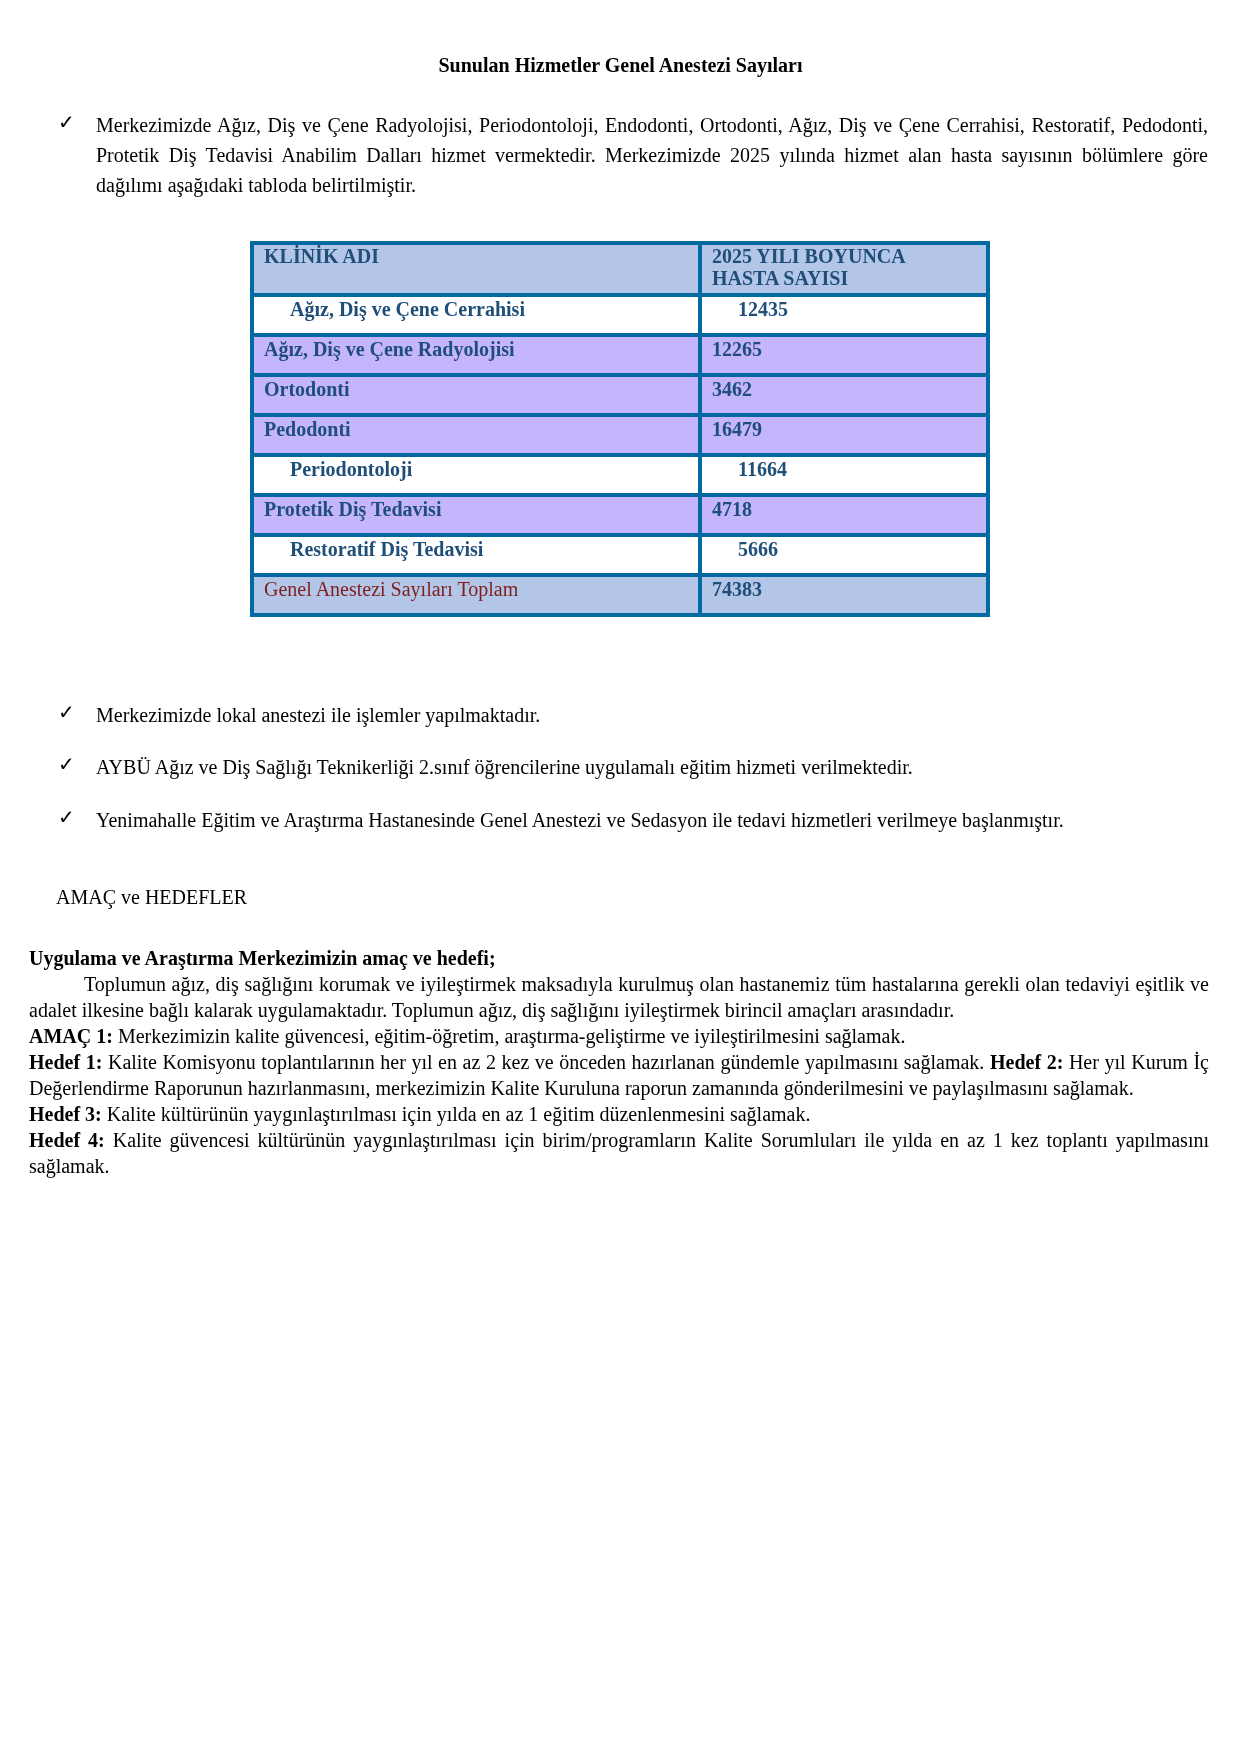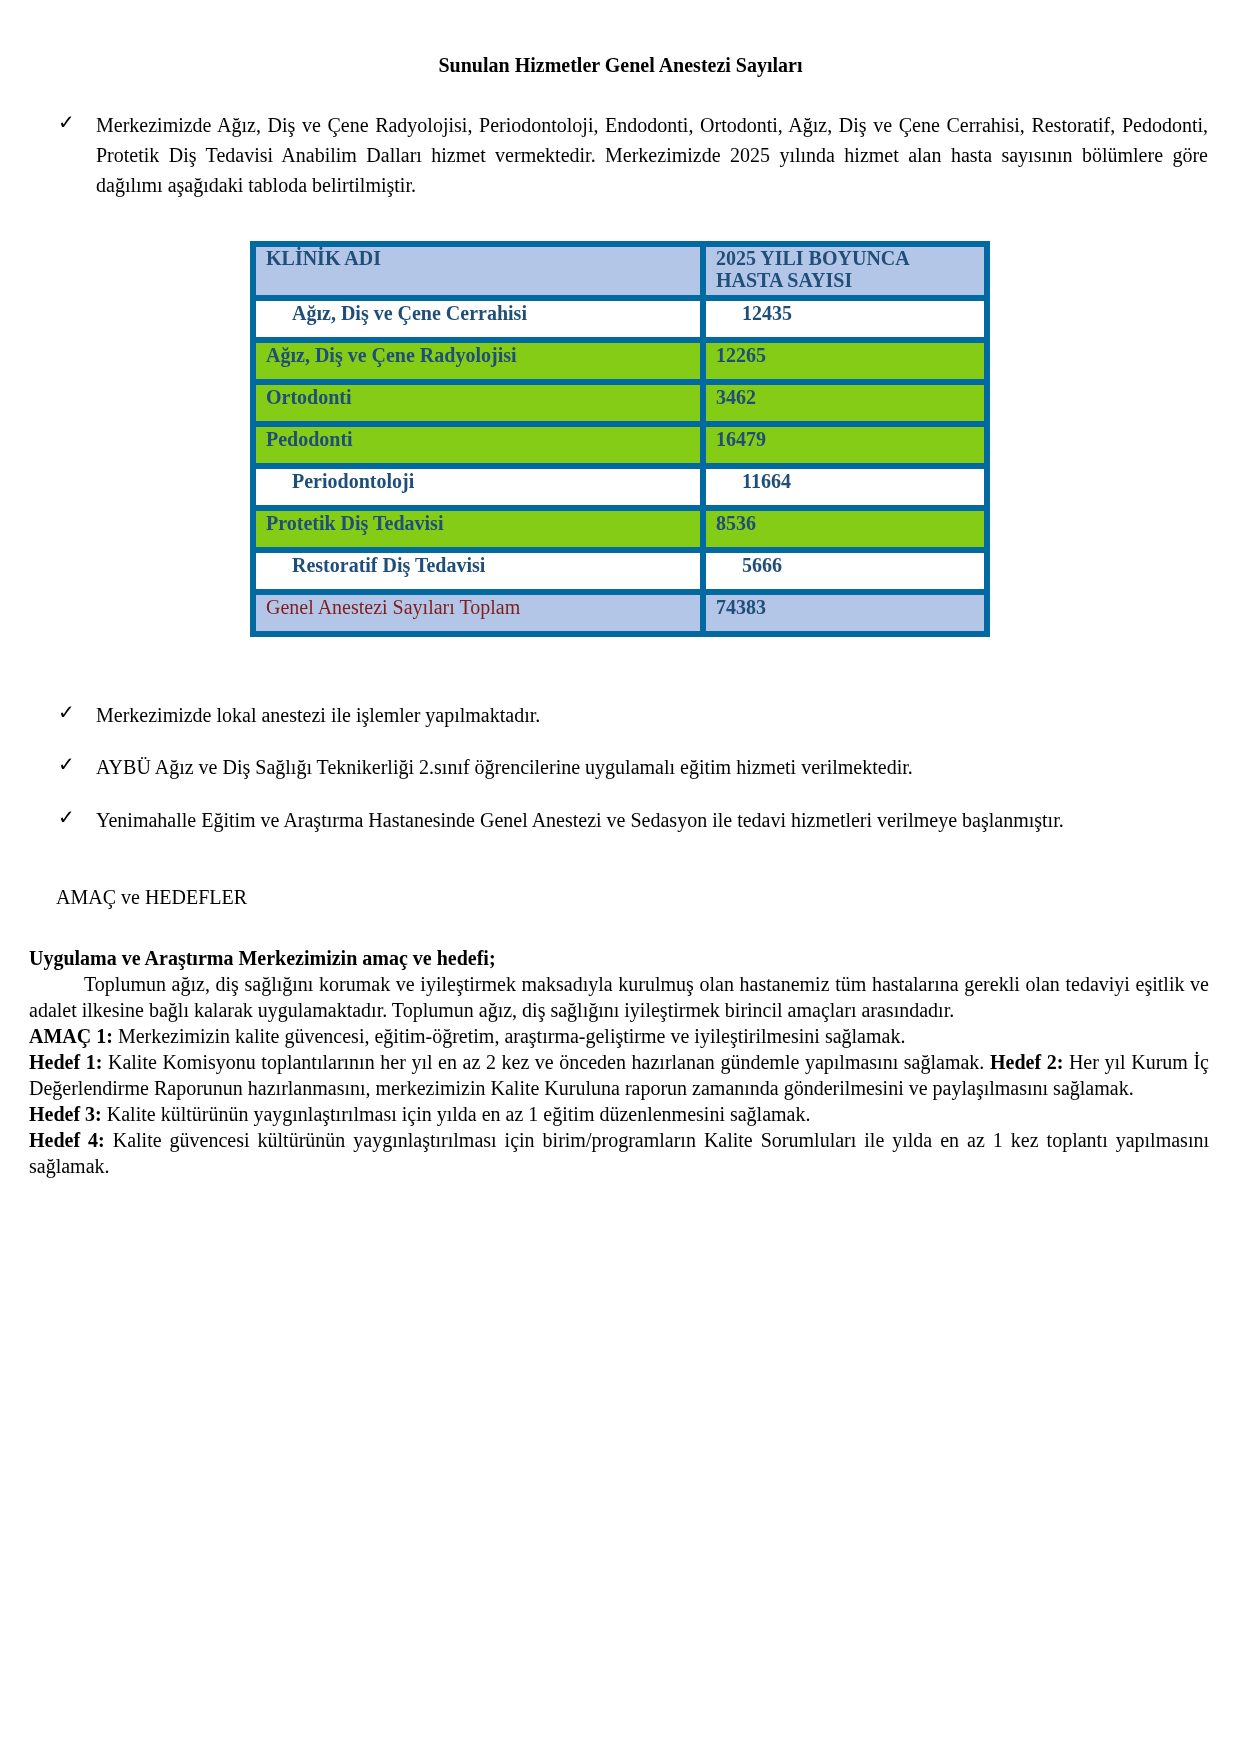--- a/index.html
+++ b/index.html
@@ -19,26 +19,26 @@
     #b1 { top: 110px; }
     #b2 { top: 700px; }
     #b3 { top: 752px; }
     #b4 { top: 805px; }
 
     table.data {
       position: absolute; top: 241px; left: 250px; width: 740px;
       border-collapse: collapse; font-size: 20px;
     }
     table.data td {
-      border: 6px solid #0369a1; padding: 0 10px; vertical-align: top;
+      border: 4px solid #0369a1; padding: 0 10px; vertical-align: top;
       color: #1f4e79; font-weight: bold; height: 36px; line-height: 24px;
     }
     table.data td.c1 { width: 398px; }
     table.data tr.head td { background: #b4c6e7; height: 48px; line-height: 22px; }
-    table.data tr.alt td { background: #84cc16; }
+    table.data tr.alt td { background: #c4b5fd; }
     table.data tr.plain td { background: #ffffff; padding-left: 36px; }
     table.data tr.total td { background: #b4c6e7; }
     table.data tr.total td.c1 { color: #7f1d1d; font-weight: normal; }
 
     .section-heading {
       position: absolute; top: 886px; left: 56px; font-weight: normal; font-size: 20px;
     }
     .goals {
       position: absolute; top: 945px; left: 29px; width: 1180px;
       line-height: 26px; text-align: justify; font-size: 20px;
@@ -78,21 +78,21 @@
   <tr class="alt">
     <td class="c1">Pedodonti</td>
     <td>16479</td>
   </tr>
   <tr class="plain">
     <td class="c1">Periodontoloji</td>
     <td>11664</td>
   </tr>
   <tr class="alt">
     <td class="c1">Protetik Diş Tedavisi</td>
-    <td>8536</td>
+    <td>4718</td>
   </tr>
   <tr class="plain">
     <td class="c1">Restoratif Diş Tedavisi</td>
     <td>5666</td>
   </tr>
   <tr class="total">
     <td class="c1">Genel Anestezi Sayıları Toplam</td>
     <td>74383</td>
   </tr>
 </tbody>

